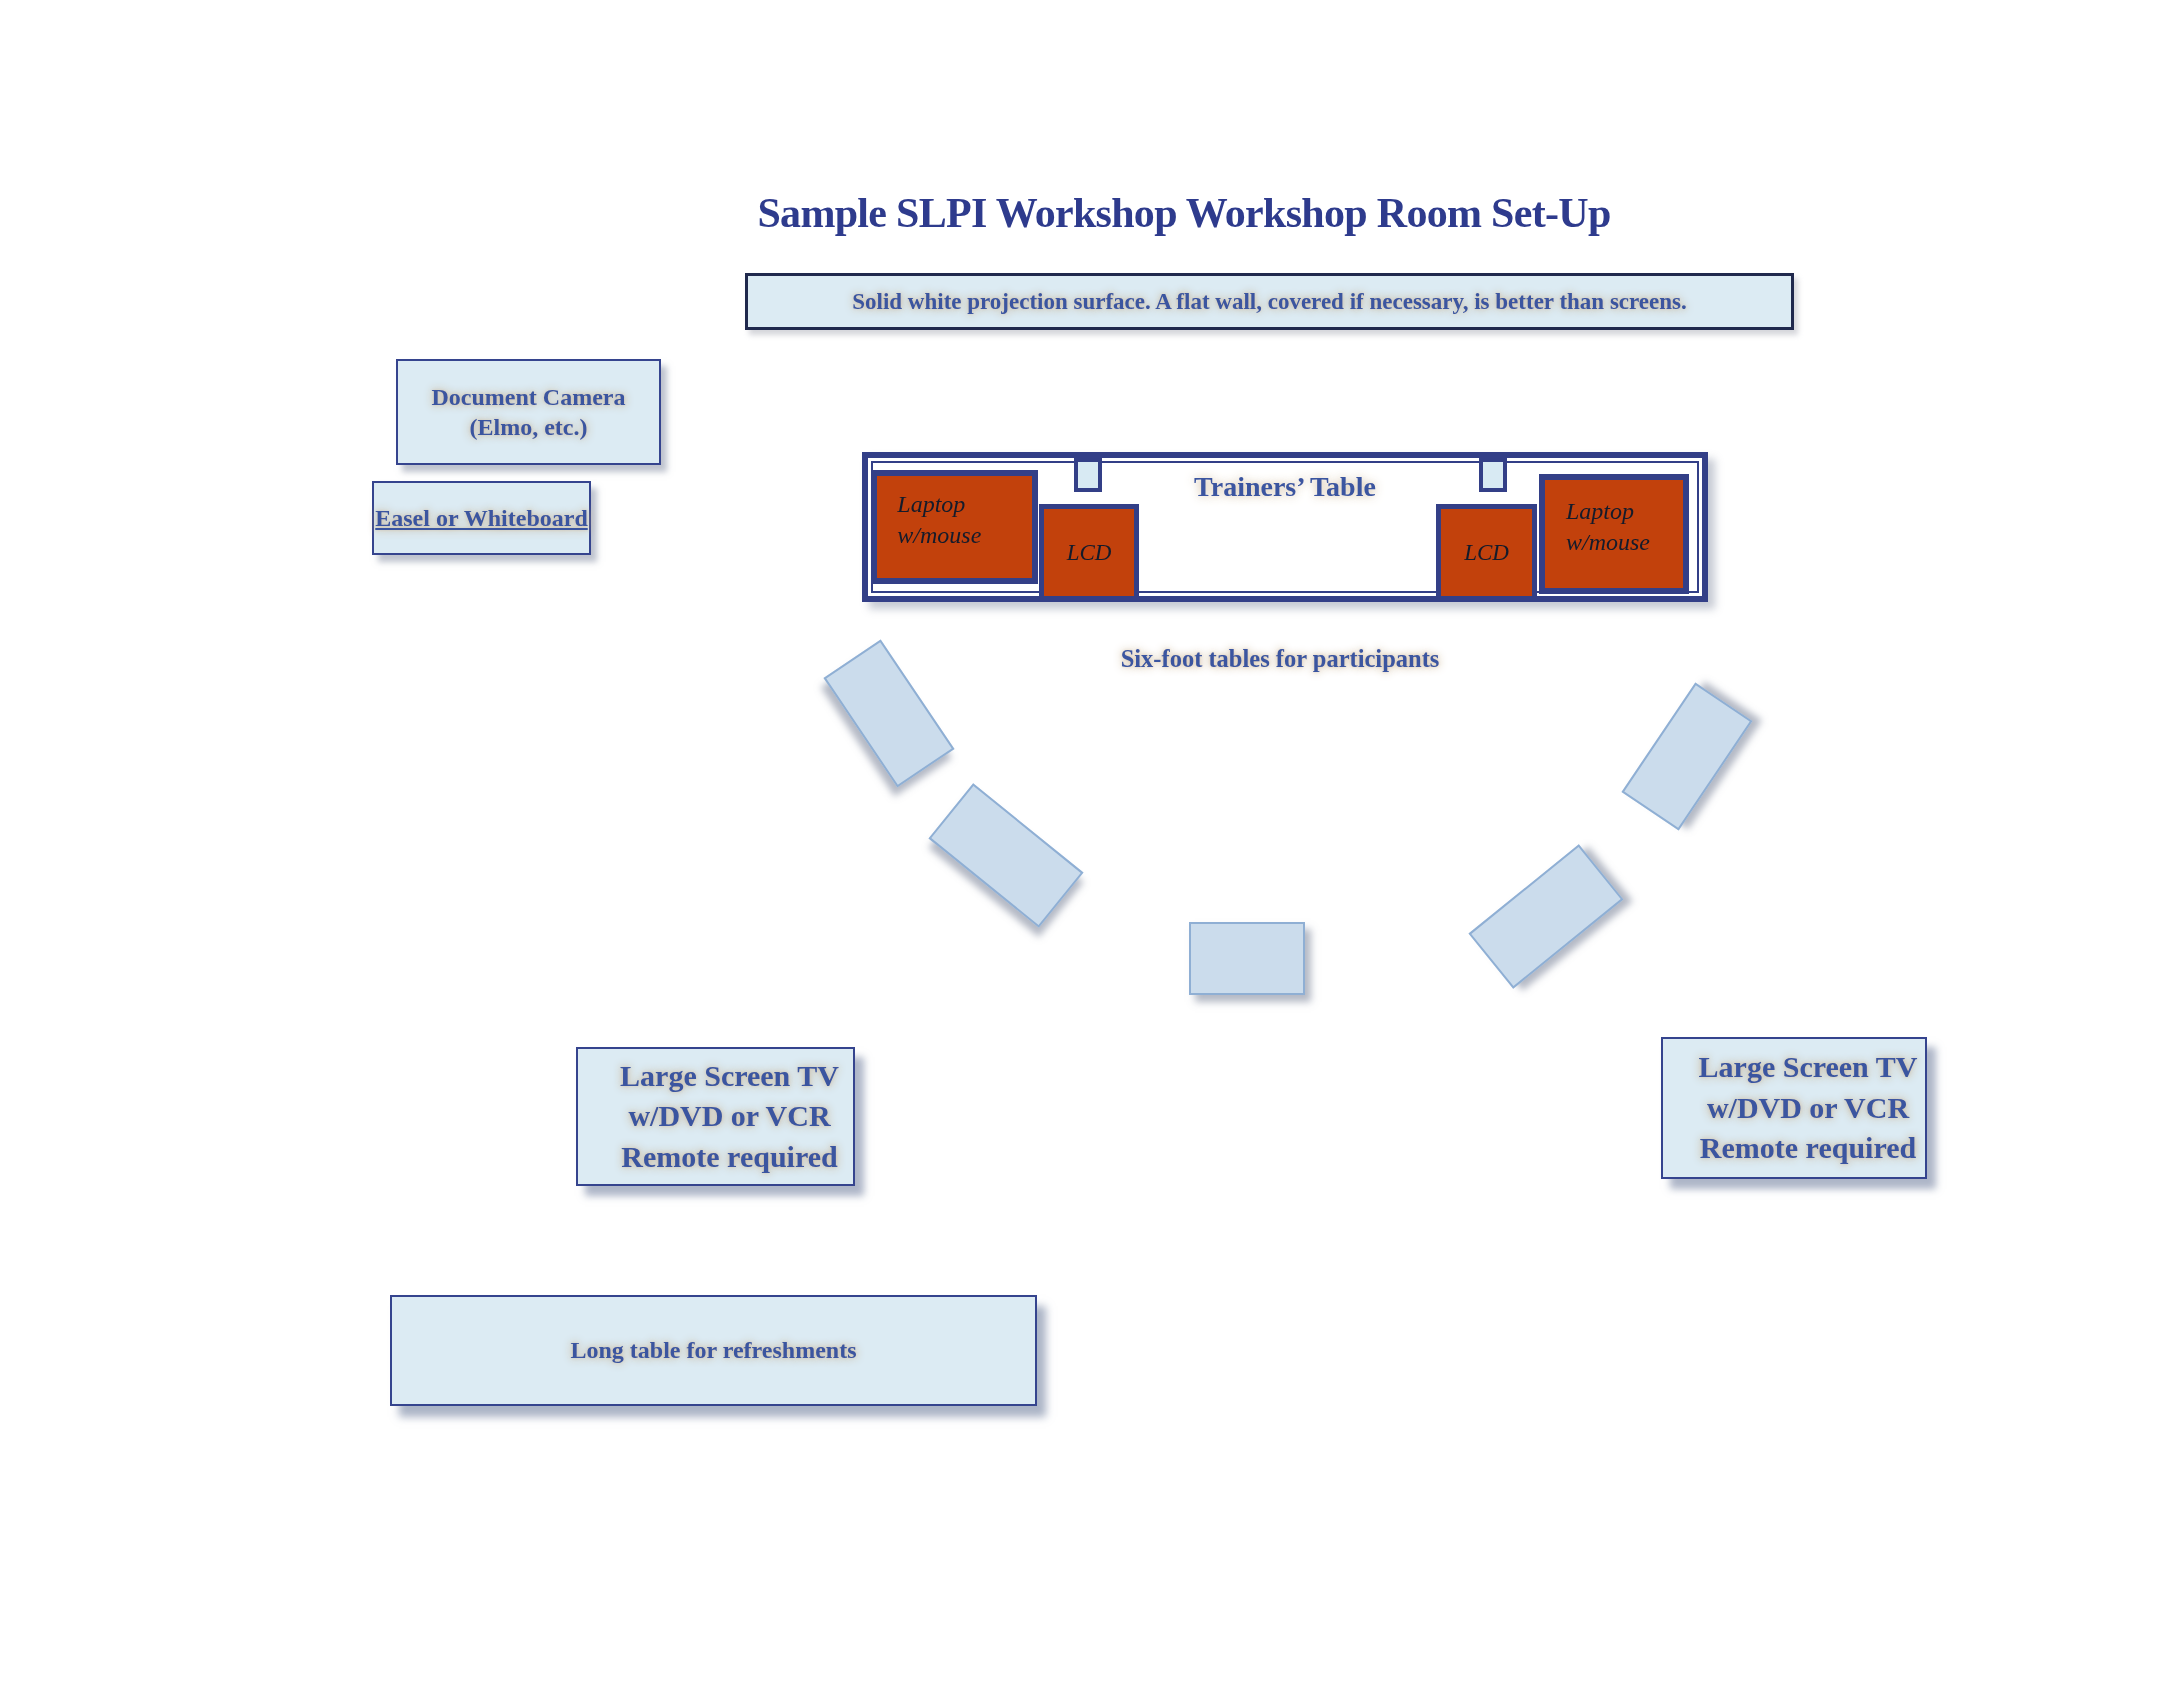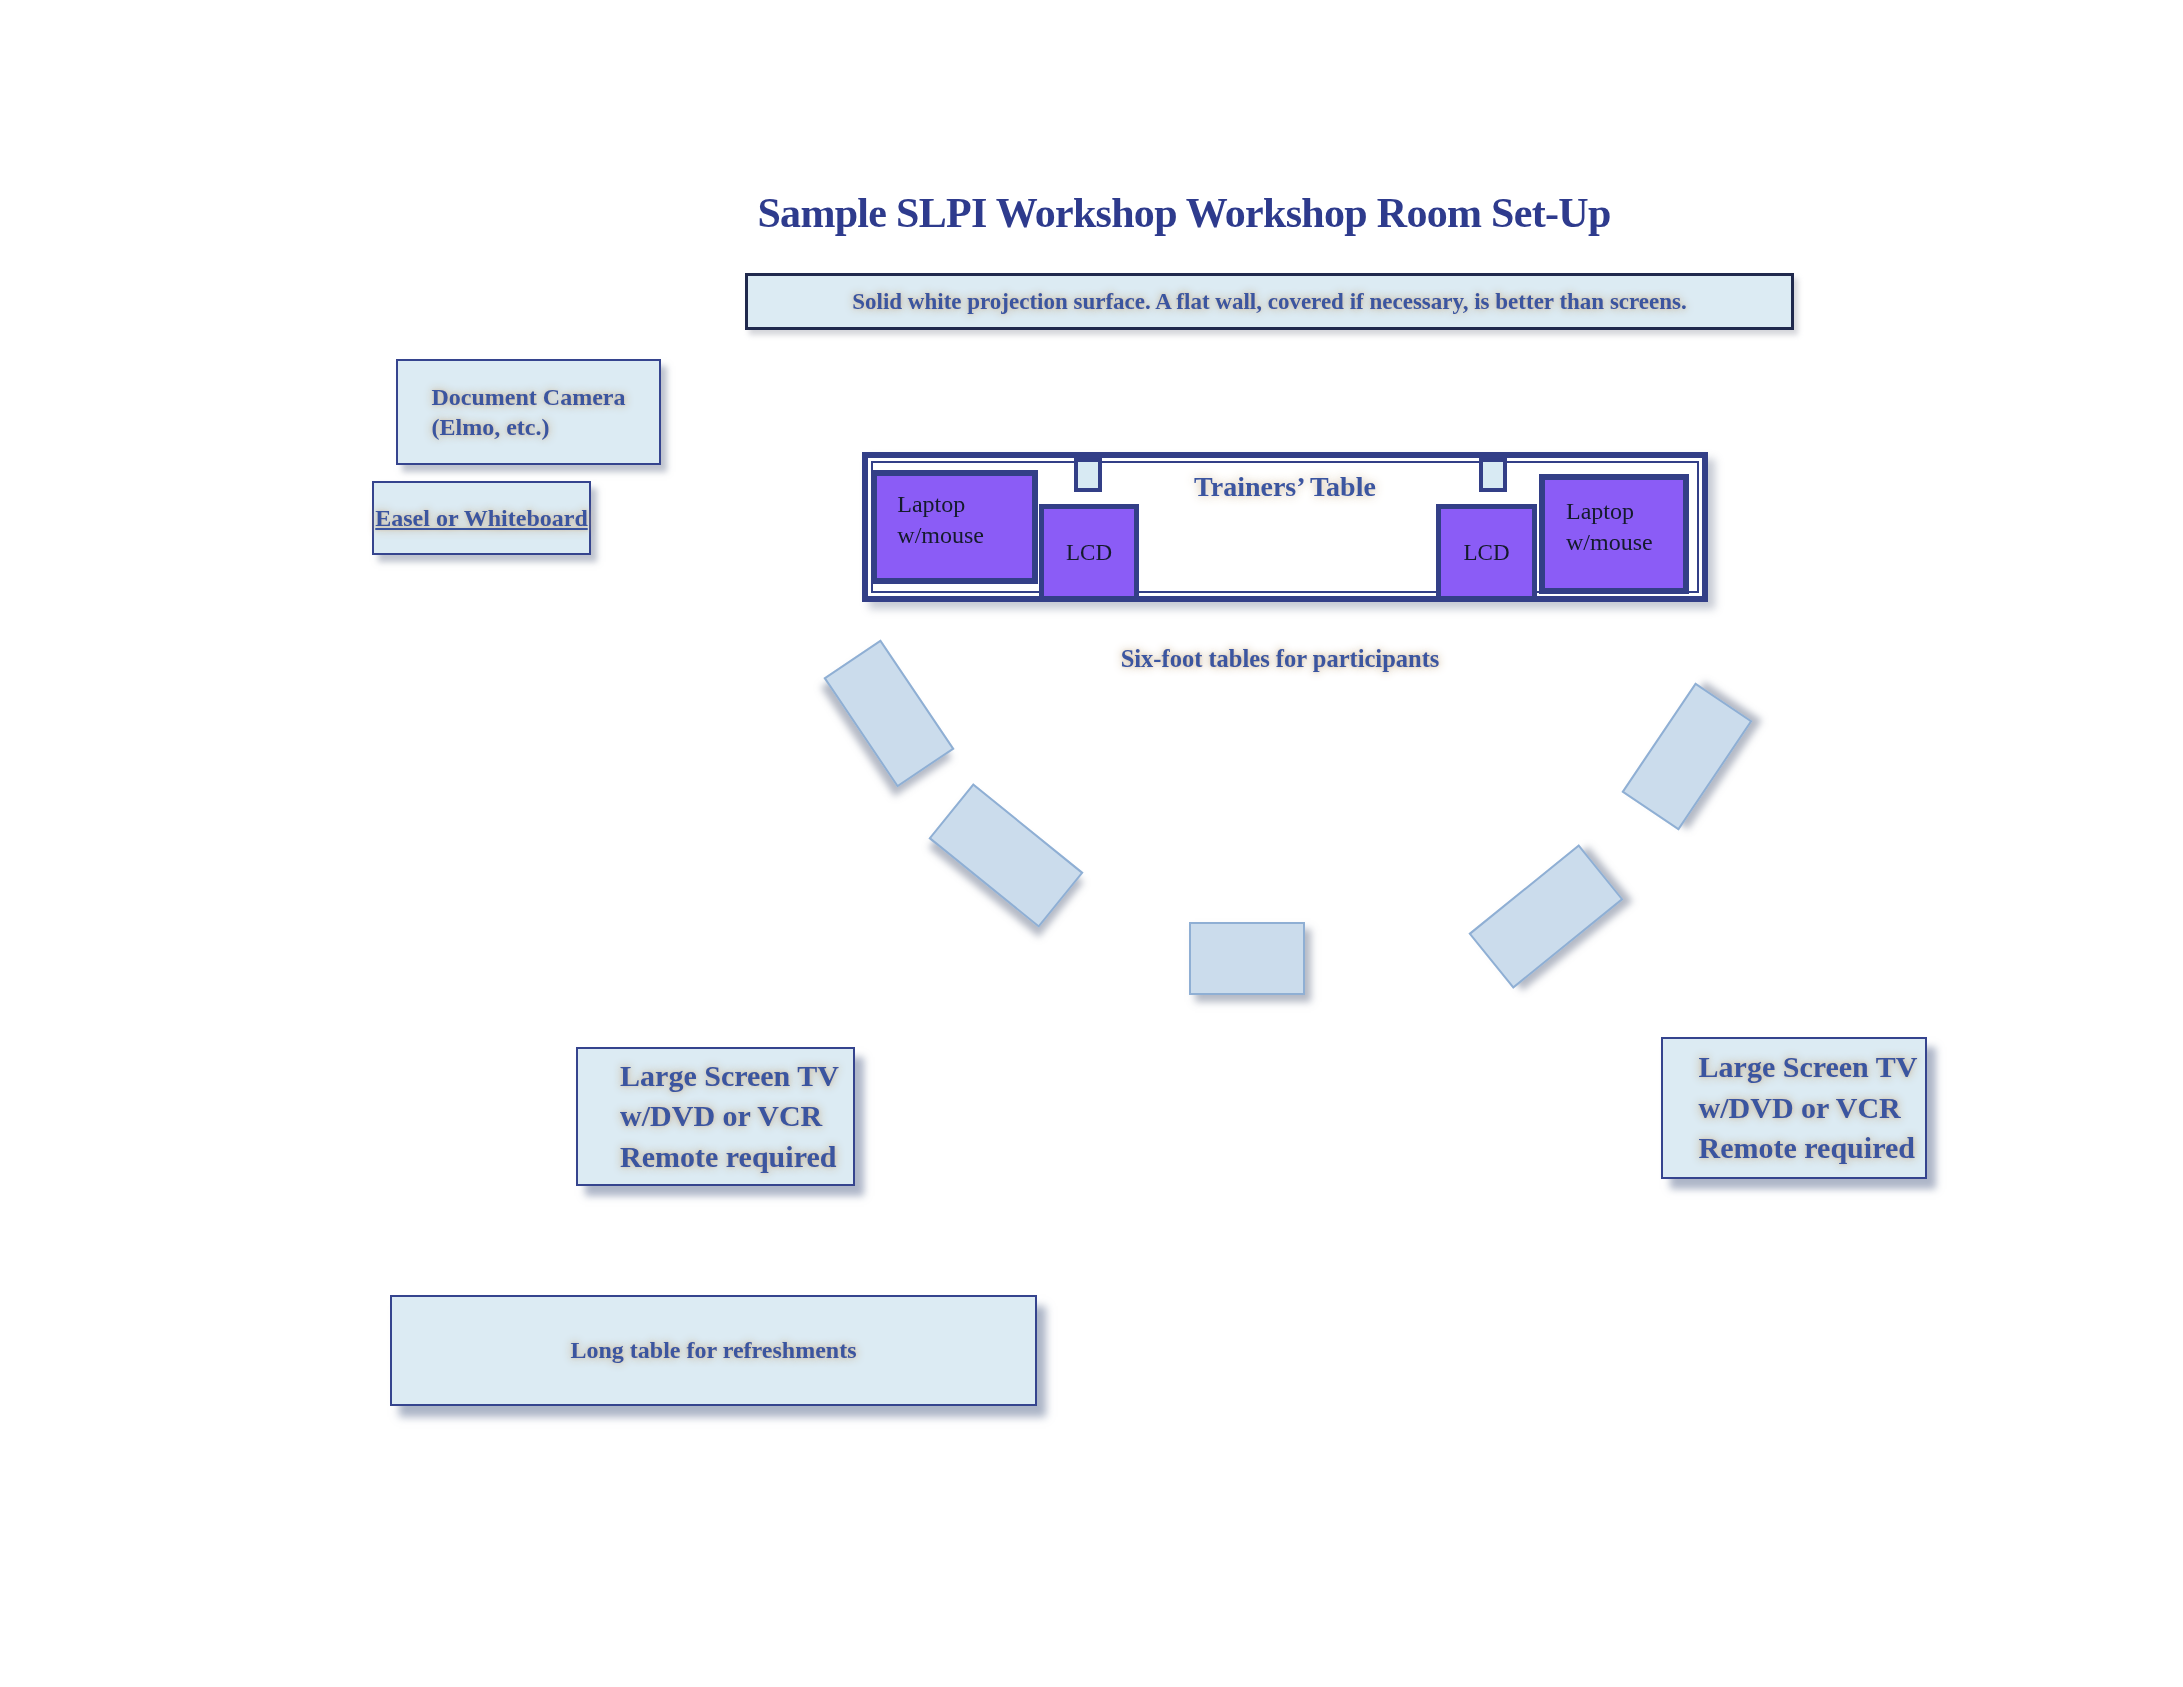--- a/index.html
+++ b/index.html
@@ -11,21 +11,21 @@
 
   
   .title{
     top:189px;left:1184px;transform:translateX(-50%);
     font-size:42px;font-weight:bold;color:#2e3b8d;white-space:nowrap;letter-spacing:-0.7px;
   }
 
   
   .lightbox{
     background:#dcebf3;border:2.6px solid #35448e;box-sizing:border-box;
-    color:#3b55a0;font-weight:bold;text-align:left;white-space:pre-line;
+    color:#3b55a0;font-weight:bold;text-align:center;white-space:pre-line;
     display:flex;align-items:center;justify-content:center;
     box-shadow:6px 7.3px 6px rgba(125,135,158,.5);
     text-shadow:0 0 9.3px rgba(200,175,140,.95),0 0 3.3px rgba(205,182,150,.55);
   }
   .projection{
     left:745px;top:273px;width:1049px;height:57px;
     border:3.3px solid #20294d;font-size:23px;
     box-shadow:4px 5.3px 5.3px rgba(150,153,165,.4);
   }
   .doccam{left:396px;top:359px;width:265px;height:106px;font-size:24px;line-height:1.25;}
@@ -46,22 +46,22 @@
   }
   .ttable::before{
     content:"";position:absolute;inset:3.3px;border:2.6px solid #333f87;pointer-events:none;
   }
   .ttable-label{
     left:0;top:13.2px;width:100%;text-align:center;
     color:#3b55a0;font-weight:bold;font-size:28px;
     text-shadow:0 0 9.3px rgba(200,175,140,.9);
   }
   .device{
-    background:#8b5cf6;border:6px solid #333f87;box-sizing:border-box;
-    color:#141b2b;font-size:24px;line-height:1.3;white-space:pre-line;
+    background:#c2410c;border:6px solid #333f87;box-sizing:border-box;
+    color:#141b2b;font-size:24px;line-height:1.3;white-space:pre-line;font-style:italic;
   }
   .laptop-l{left:3.3px;top:12px;width:167px;height:114px;padding:13.2px 0 0 20px;}
   .laptop-r{left:671px;top:16px;width:150px;height:120px;padding:16px 0 0 21px;}
   .lcd{border-width:5.3px;text-align:center;padding-top:29px;font-size:23px;margin-top:16px;}
   .lcd-l{left:171px;top:30px;width:100px;height:97px;}
   .lcd-r{left:568px;top:30px;width:101px;height:97px;}
   .tab{background:#d8eaf3;border:4px solid #333f87;box-sizing:border-box;}
   .tab-l{left:206px;top:0;width:28px;height:34px;}
   .tab-r{left:611px;top:0;width:28px;height:34px;}
 

